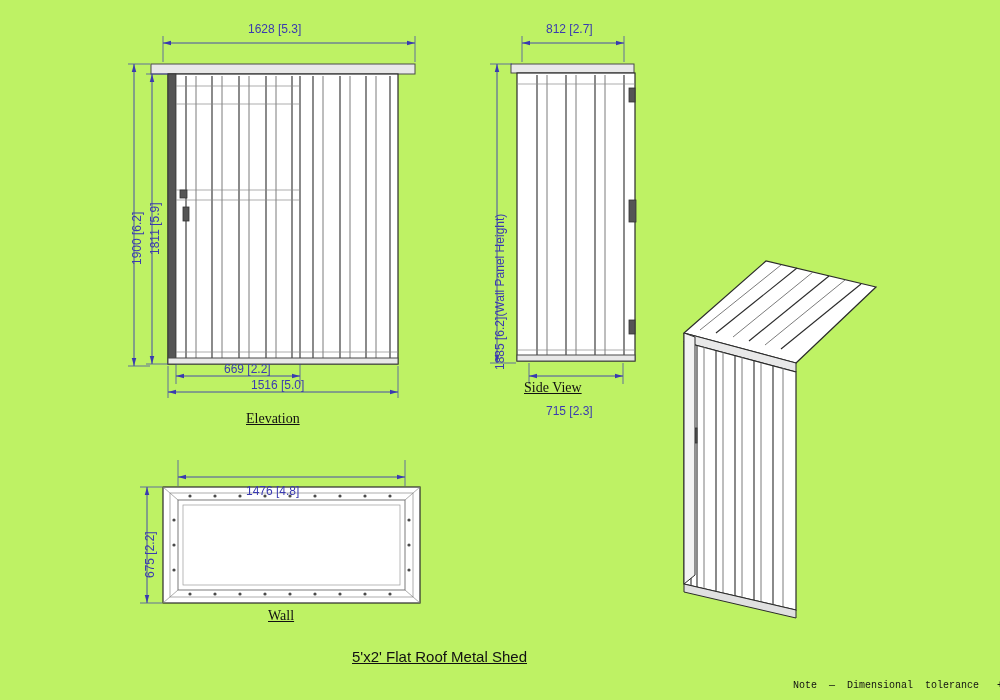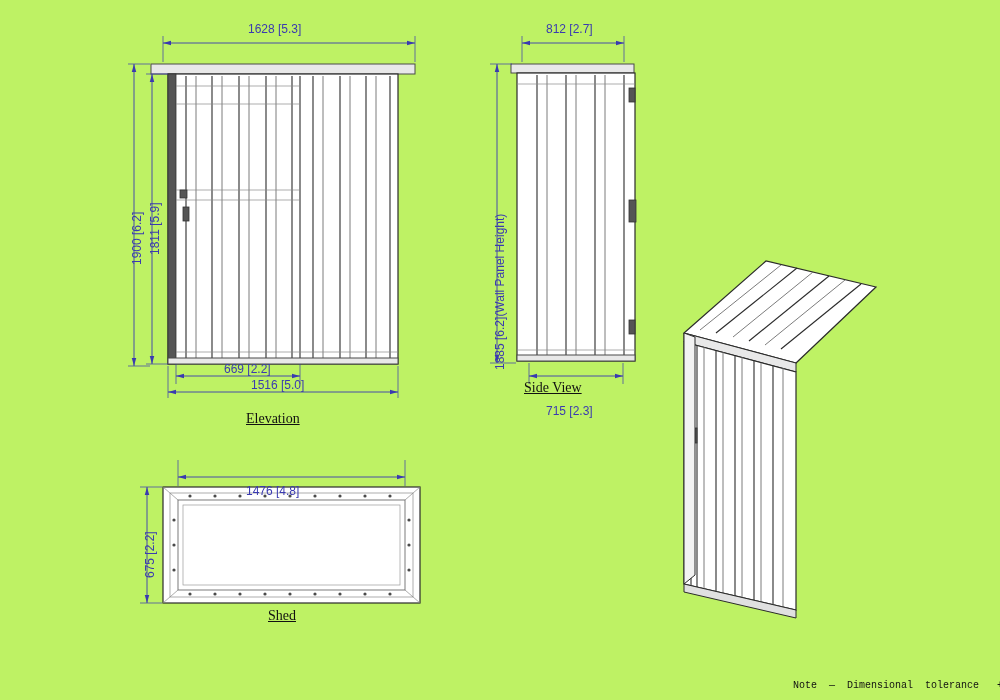--- a/index.html
+++ b/index.html
@@ -271,19 +271,20 @@
 
   <div class="dim-text" style="left:546px; top:22px;">812  [2.7]</div>
   <div class="dim-text vert" style="left:493px; top:370px;">1885  [6.2](Wall Panel Height)</div>
   <div class="dim-text" style="left:546px; top:362px;margin-top:42px;">715  [2.3]</div>
 
   <div class="dim-text" style="left:246px; top:456px;margin-top:28px;">1476  [4.8]</div>
   <div class="dim-text vert" style="left:143px; top:578px;">675  [2.2]</div>
 
   <div class="view-label" style="left:246px; top:411px;">Elevation</div>
   <div class="view-label" style="left:524px; top:380px;text-align:right;">Side View</div>
-  <div class="view-label" style="left:268px; top:608px;">Shed</div>
-
+  <div class="view-label" style="left:268px; top:608px;">Wall</div>
+
+  <div class="title-label" style="left:352px; top:648px;">5'x2' Flat Roof Metal Shed</div>
 
   <div class="note-text" style="left:793px; top:680px;">Note  —  Dimensional  tolerance   +5.0 mm.
                                           -2.0</div>
 
 </div>
 
 </body></html>

